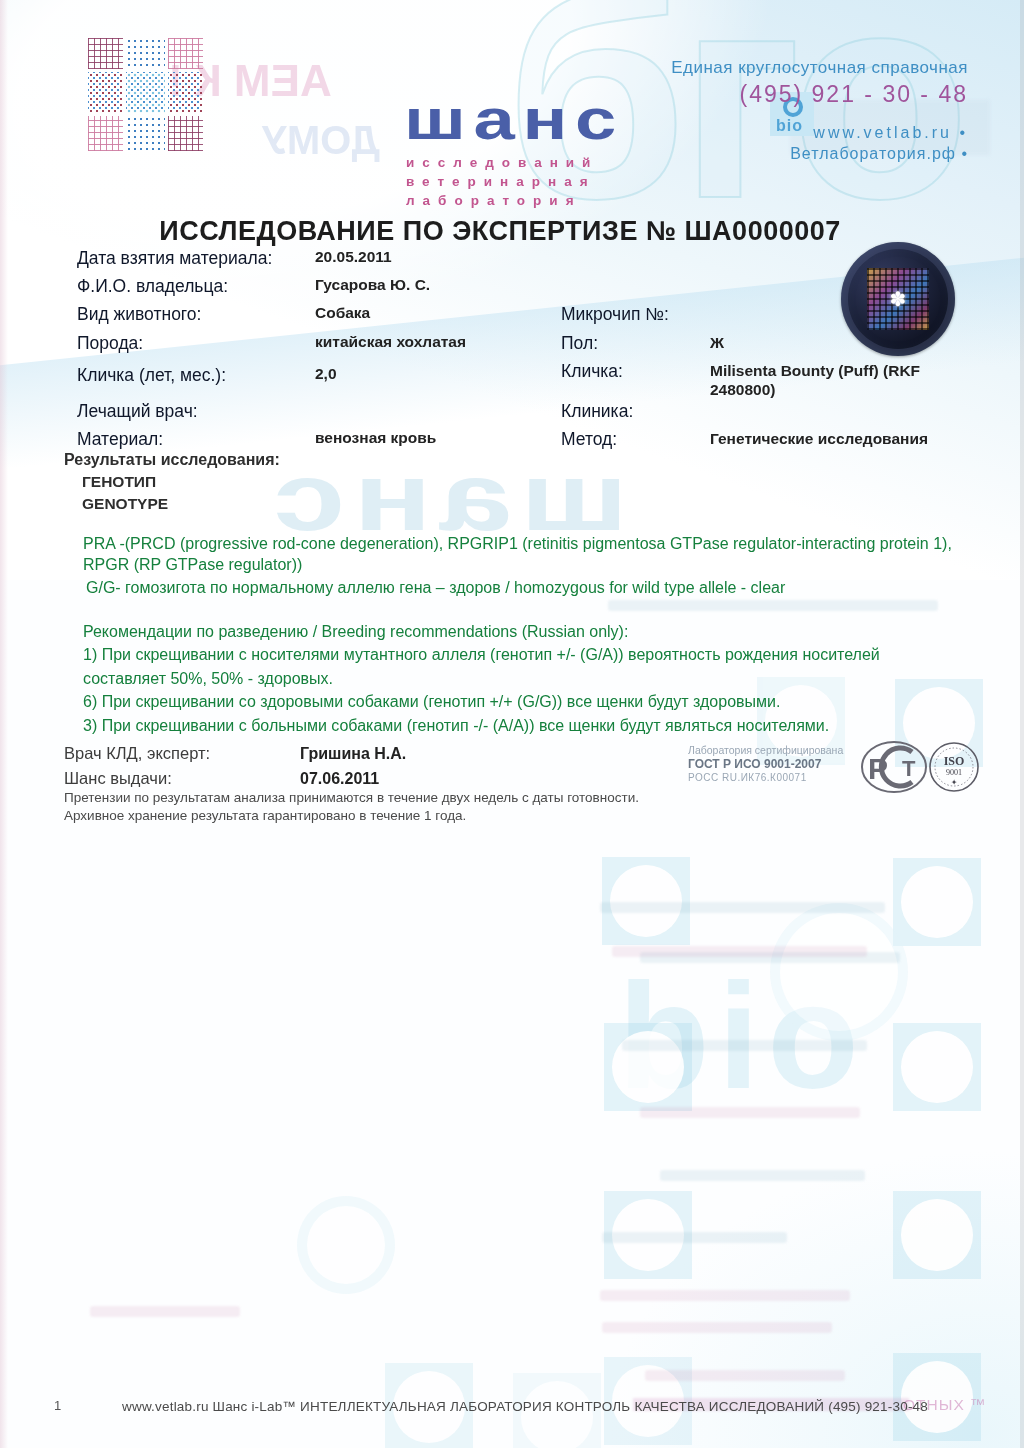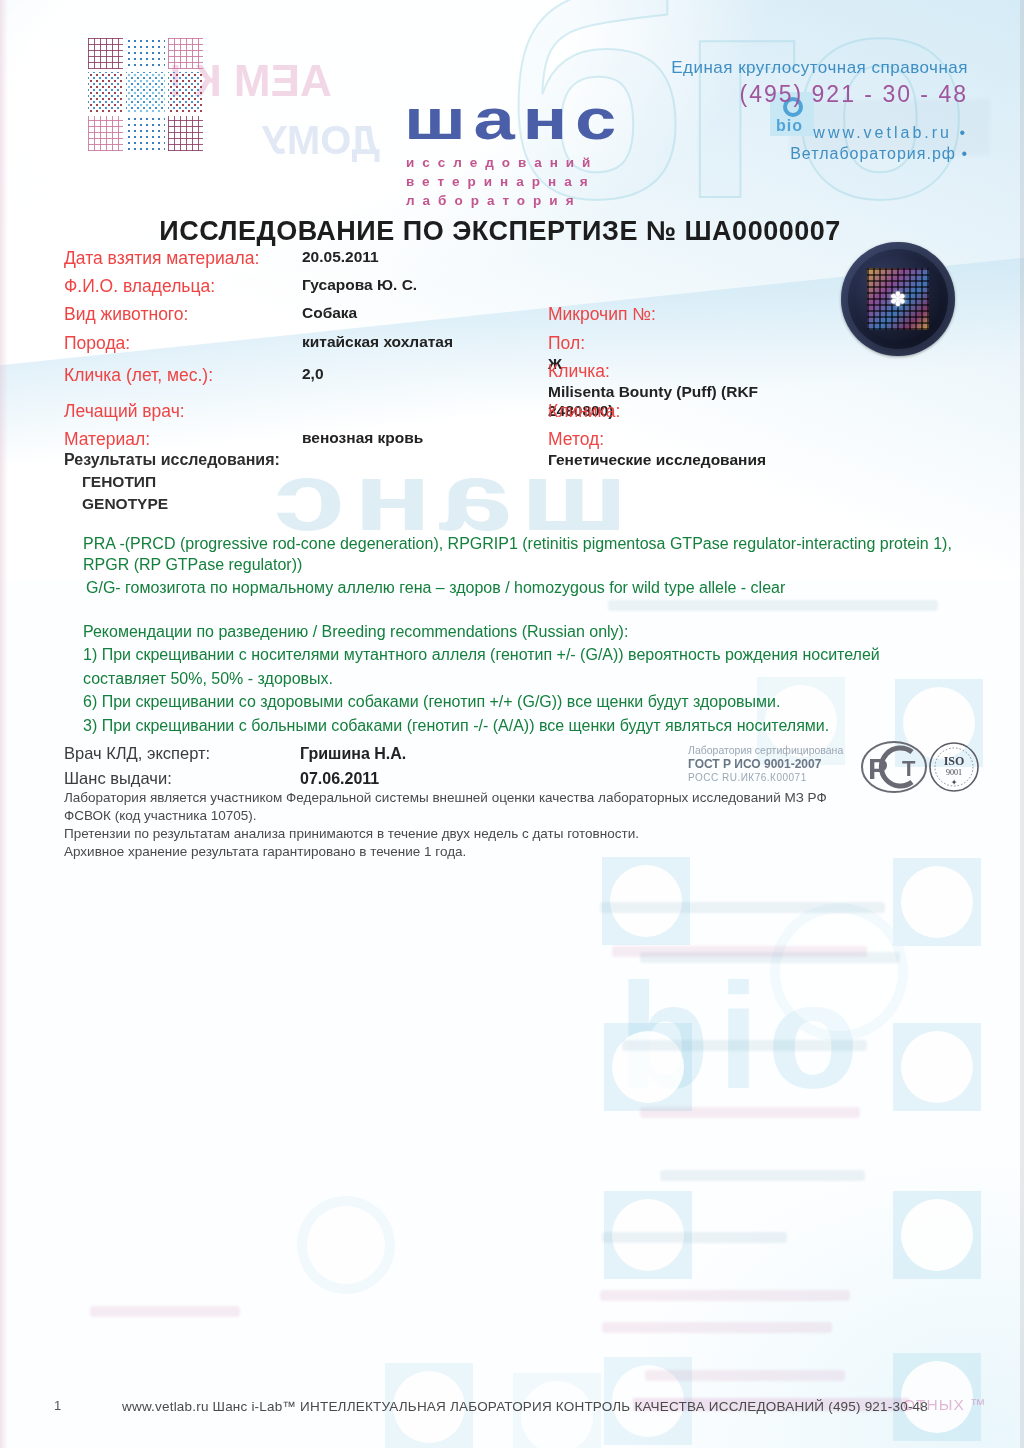--- a/index.html
+++ b/index.html
@@ -56,24 +56,24 @@
   .contact{right:56px;top:58px;text-align:right;}
   .contact-line1{font-size:17px;color:#3f8fc4;letter-spacing:.5px;}
   .contact-phone{font-size:23px;color:#a0549b;letter-spacing:2px;margin-top:3px;}
   .contact-site1{font-size:16px;color:#3f8fc4;letter-spacing:3px;margin-top:16px;}
   .contact-site2{font-size:16px;color:#3f8fc4;letter-spacing:1px;margin-top:3px;}
   
   .title{left:0;top:216px;width:1000px;text-align:center;font-size:27px;font-weight:bold;
      color:#1d1d1d;letter-spacing:.5px;}
   .fields{left:64px;top:248px;width:930px;height:212px;}
   .frow{position:absolute;display:flex;}
-  .flabel{font-size:17.5px;color:#ef4444;display:inline-block;}
+  .flabel{font-size:17.5px;color:#0f172a;display:inline-block;margin-left:13px;}
   .fvalue{font-size:15.5px;font-weight:bold;color:#222;display:inline-block;}
   .frow-l .flabel{width:238px;}
-  .frow-r{left:484px;flex-direction:column;}
+  .frow-r{left:484px;}
   .frow-r .flabel{width:149px;}
   .frow-r .fvalue{width:255px;line-height:19px;}
   .results-h{left:64px;top:451px;font-size:16px;font-weight:bold;color:#2e2e2e;}
   .geno{left:82px;font-size:15.5px;font-weight:bold;color:#2e2e2e;}
   .para{left:83px;width:900px;font-size:16px;font-weight:normal;color:#15803d;line-height:21px;}
   .pra{top:533px;}
   .gg{margin-top:2px;padding-left:3px;}
   .rec{top:620px;width:848px;line-height:23.4px;}
   
   .signoff{left:64px;top:741px;font-size:16.5px;color:#3c3c3c;line-height:25px;}
@@ -281,21 +281,20 @@
   </svg>
   <svg class="stamp" style="left:928px;top:741px" width="52" height="52" viewBox="0 0 52 52">
     <circle cx="26" cy="26" r="24" fill="none" stroke="#5c5c66" stroke-width="1.6"></circle>
     <circle cx="26" cy="26" r="19" fill="none" stroke="#8a8a94" stroke-width="1" stroke-dasharray="1.5 2"></circle>
     <text x="26" y="24" text-anchor="middle" font-family="Liberation Serif, serif" font-size="12" font-weight="bold" fill="#44444e">ISO</text>
     <text x="26" y="34" text-anchor="middle" font-family="Liberation Serif, serif" font-size="8" fill="#44444e">9001</text>
     <text x="26" y="44" text-anchor="middle" font-size="8" fill="#44444e">✦</text>
   </svg>
 
   <div class="content disc">
-    <div>Лаборатория является участником Федеральной системы внешней оценки качества лабораторных исследований МЗ РФ ФСВОК (код участника 10705).</div>
     <div>Претензии по результатам анализа принимаются в течение двух недель с даты готовности.</div>
     <div>Архивное хранение результата гарантировано в течение 1 года.</div>
   </div>
 
   <div class="pfoot-underlay"></div>
   <div class="pfoot-wm">ОТНЫХ ™</div>
   <div class="content pfoot-num">1</div>
   <div class="content pfoot-text">www.vetlab.ru Шанс i-Lab™ ИНТЕЛЛЕКТУАЛЬНАЯ ЛАБОРАТОРИЯ КОНТРОЛЬ КАЧЕСТВА ИССЛЕДОВАНИЙ (495) 921-30-48</div>
 
 </div>

